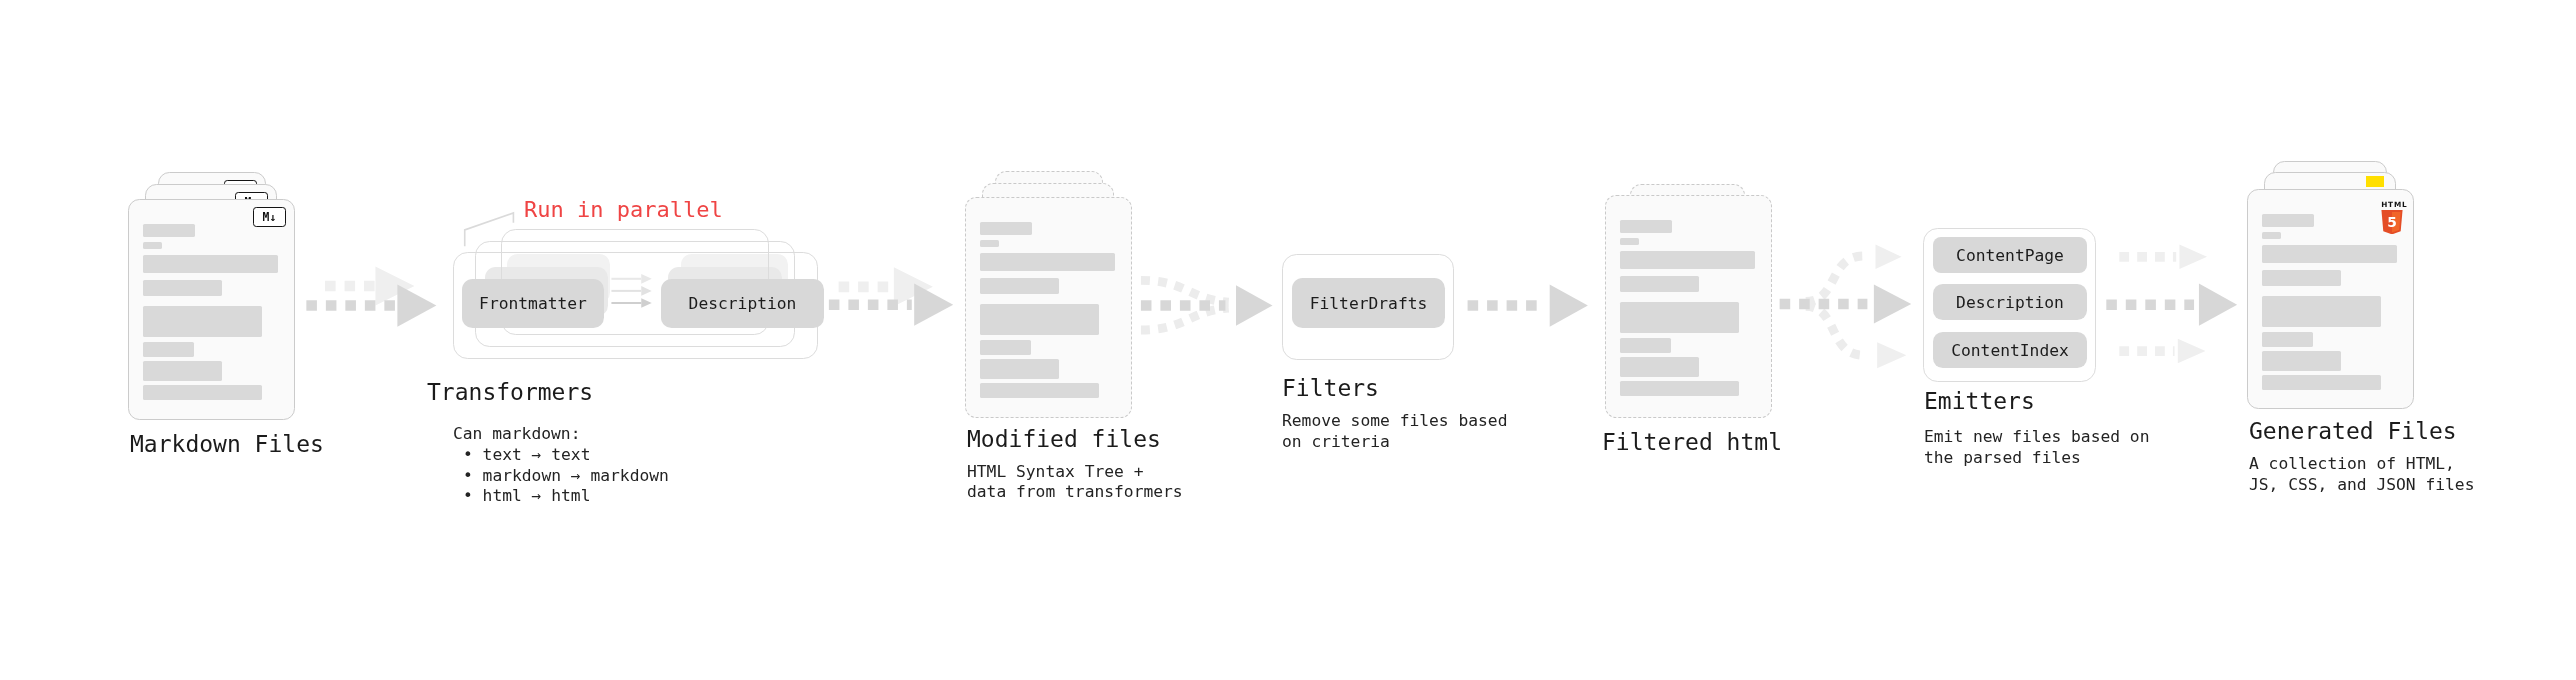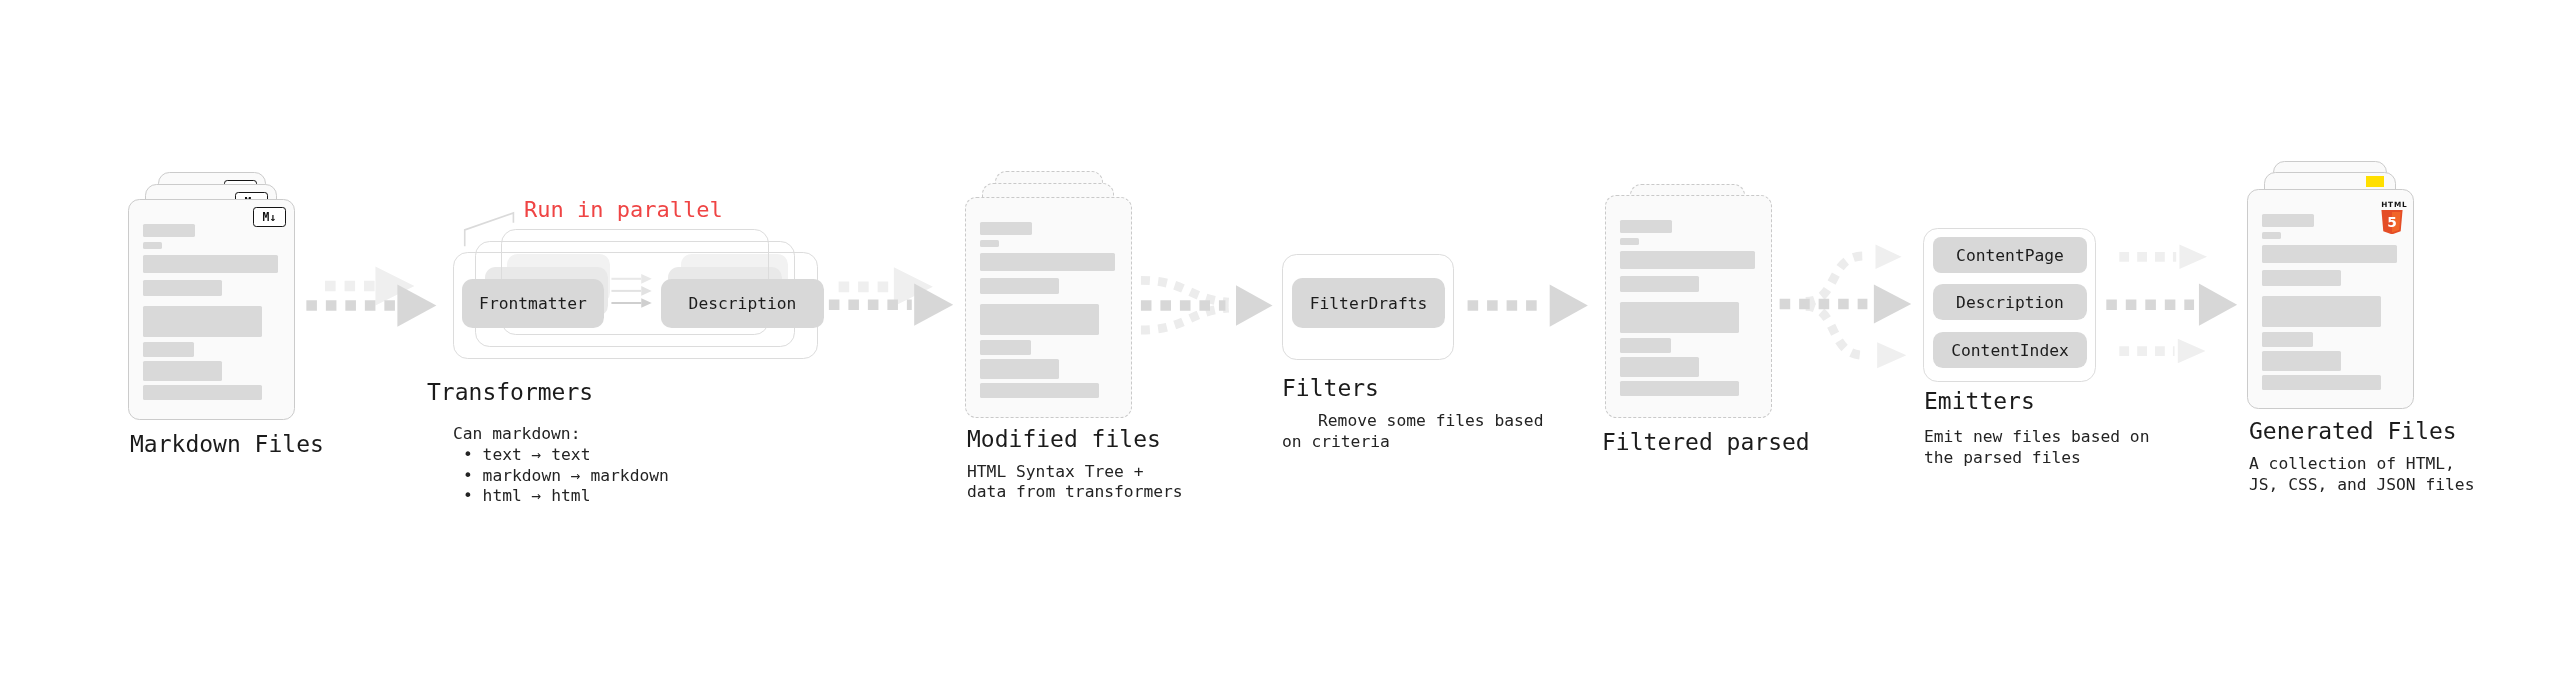--- a/index.html
+++ b/index.html
@@ -161,37 +161,37 @@
       </div>
     <div class="stage-label" style="left:967px;top:426px">Modified files</div>
     <div class="body-text" style="left:967px;top:462px">HTML Syntax Tree +</div>
     <div class="body-text" style="left:967px;top:482px">data from transformers</div>
   </div>
 
   <div class="stage">
     <div class="obox filled" style="left:1282px;top:254px;width:172px;height:106px"></div>
     <div class="pill" style="left:1292px;top:278px;width:153px;height:50px">FilterDrafts</div>
     <div class="stage-label" style="left:1282px;top:375px">Filters</div>
-    <div class="body-text" style="left:1318px;top:411px">Remove some files based</div>
+    <div class="body-text" style="left:1282px;top:411px">Remove some files based</div>
     <div class="body-text" style="left:1282px;top:432px">on criteria</div>
   </div>
 
   <div class="stage">
     <div class="doc dashed" style="left:1630px;top:184px;width:115px;height:221px;z-index:1"></div>
     <div class="doc dashed" style="left:1605px;top:195px;width:167px;height:223px;z-index:2">
         <i class="bar" style="top: 24.4px; width: 52px; height: 13px;"></i>
         <i class="bar" style="top: 42px; width: 18.7px; height: 6.5px;"></i>
         <i class="bar" style="top: 55px; width: 135px; height: 18px;"></i>
         <i class="bar" style="top: 80px; width: 79px; height: 16.3px;"></i>
         <i class="bar" style="top: 106px; width: 119px; height: 31px;"></i>
         <i class="bar" style="top: 142px; width: 51px; height: 14.6px;"></i>
         <i class="bar" style="top: 161px; width: 79px; height: 19.5px;"></i>
         <i class="bar" style="top: 185px; width: 119px; height: 15.4px;"></i>
       </div>
-    <div class="stage-label" style="left:1602px;top:429px">Filtered parsed</div>
+    <div class="stage-label" style="left:1602px;top:429px">Filtered html</div>
   </div>
 
   <div class="stage">
     <div class="obox filled" style="left:1923px;top:228px;width:173px;height:154px"></div>
     <div class="pill" style="left:1933px;top:237px;width:154px;height:36px;border-radius:8px">ContentPage</div>
     <div class="pill" style="left:1933px;top:284px;width:154px;height:36px;border-radius:9.8px">Description</div>
     <div class="pill" style="left:1933px;top:332px;width:154px;height:36px;border-radius:9.8px">ContentIndex</div>
     <div class="stage-label" style="left:1924px;top:388px">Emitters</div>
     <div class="body-text" style="left:1924px;top:427px">Emit new files based on</div>
     <div class="body-text" style="left:1924px;top:448px">the parsed files</div>

